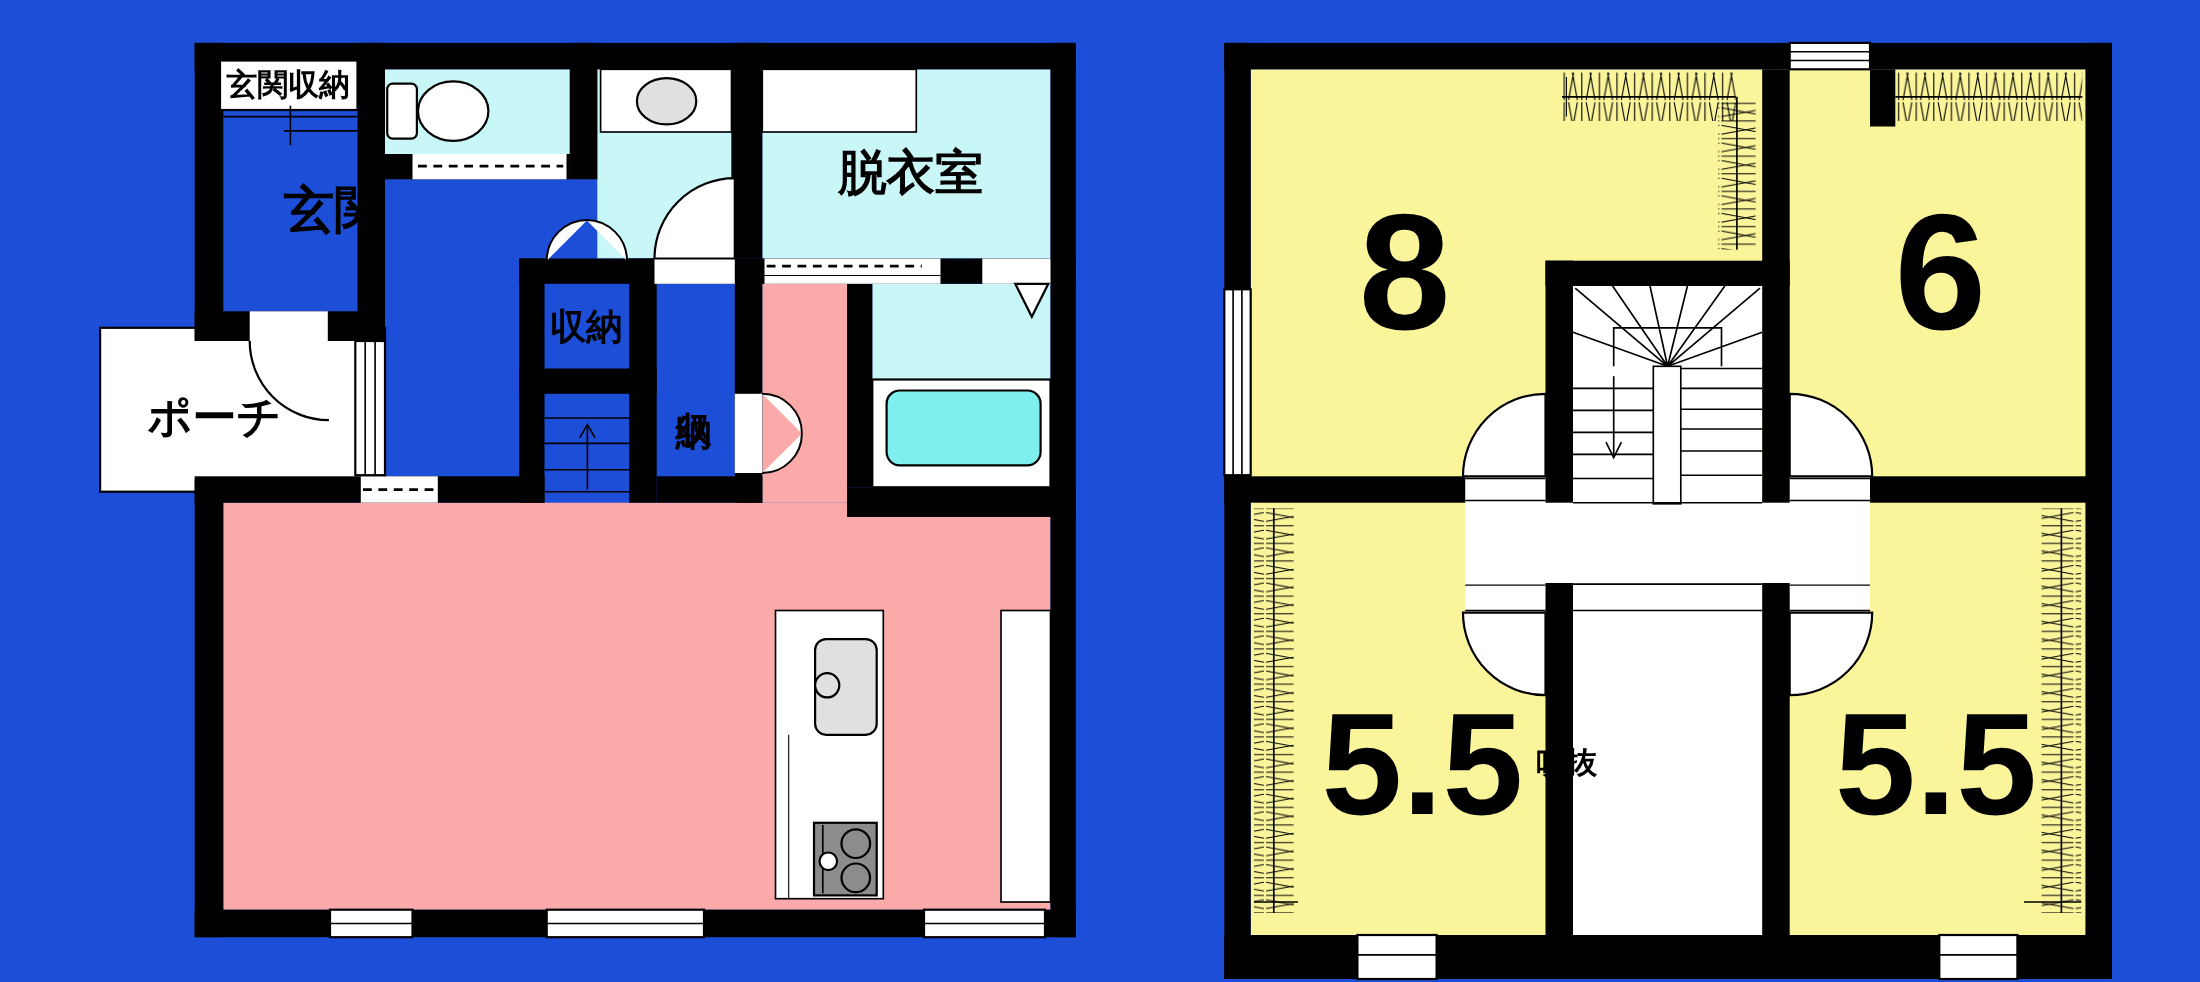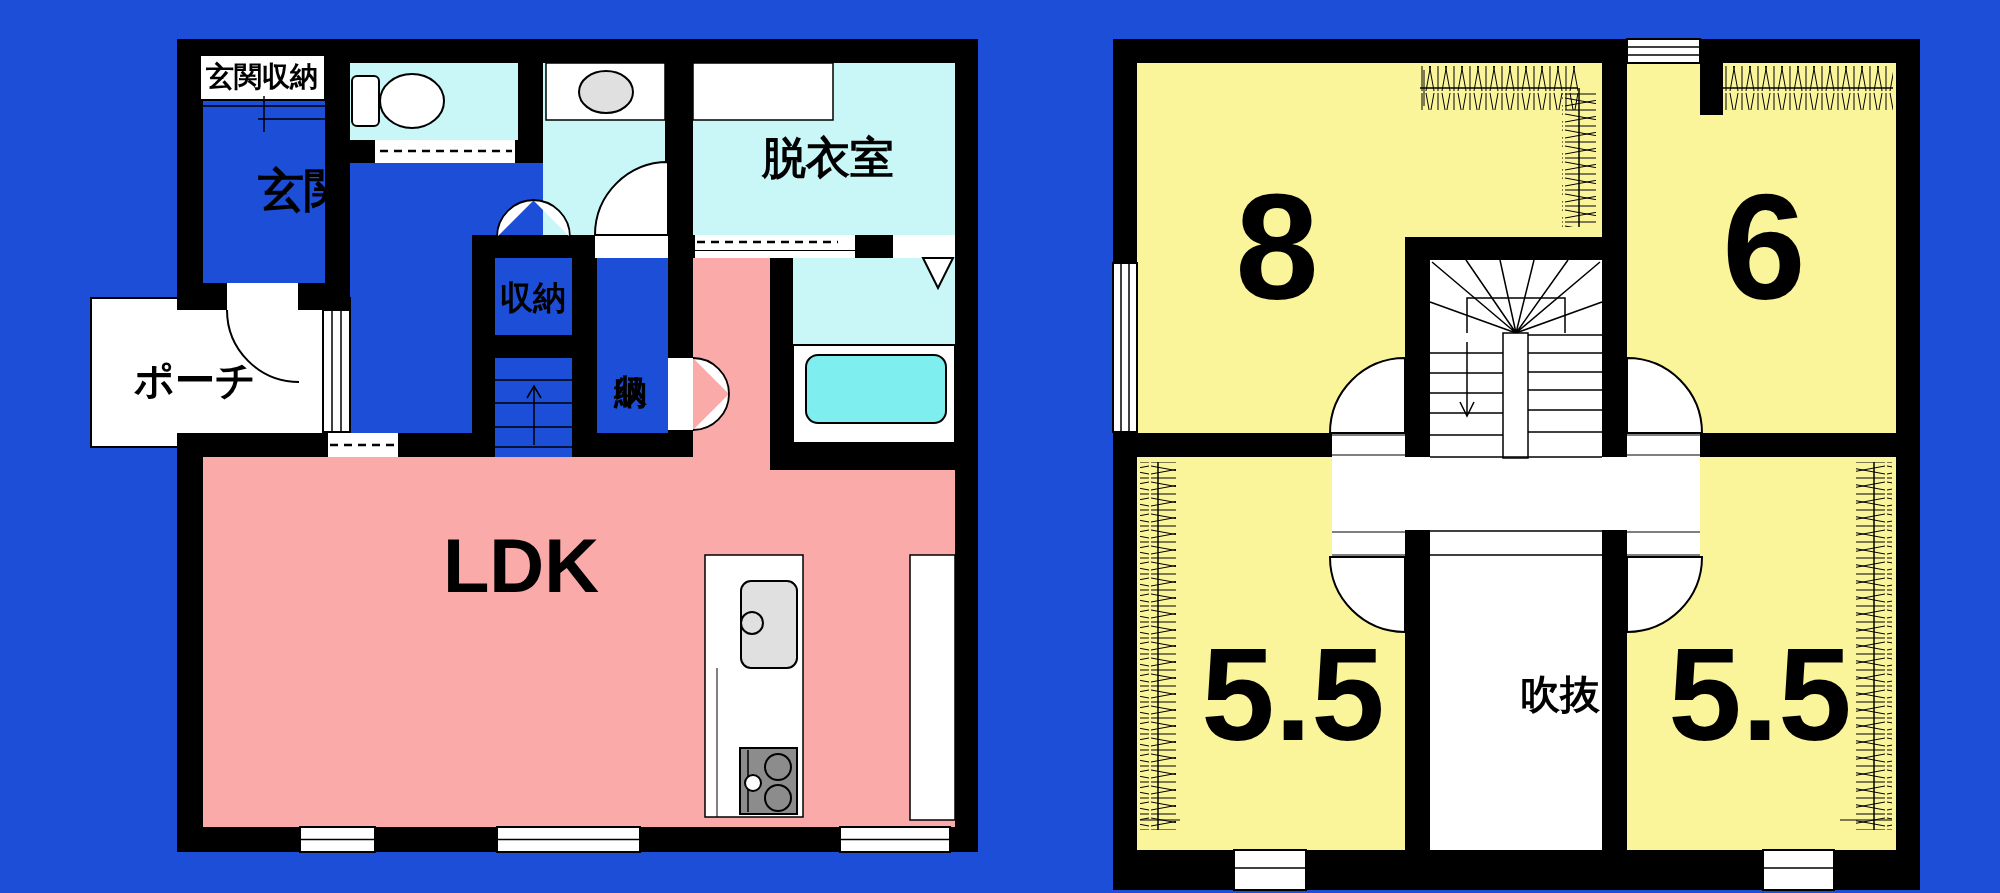--- a/index.html
+++ b/index.html
@@ -245,21 +245,20 @@
     <line x1="1840" y1="820" x2="1892" y2="820" stroke="#000" stroke-width="1.2"></line>
   </g>
 </svg>
 
 <div class="lbl" style="left:262px;top:77px;font-size:28px;">玄関収納</div>
 <div class="lbl" style="left:264px;top:190px;font-size:46px;margin-left:40px;">玄関</div>
 <div class="lbl" style="left:195px;top:380px;font-size:40px;">ポーチ</div>
 <div class="lbl" style="left:828px;top:158px;font-size:44px;">脱衣室</div>
 <div class="lbl" style="left:533px;top:297px;font-size:33px;">収納</div>
 <div class="lbl vert" style="left:631px;top:350px;font-size:33px;">収納</div>
-<div class="lbl" style="left:521px;top:566px;font-size:76px;">LDK</div>
 
 <div class="lbl" style="left:1277px;top:247px;font-size:150px;">8</div>
 <div class="lbl" style="left:1764px;top:247px;font-size:150px;">6</div>
 <div class="lbl" style="left:1293px;top:695px;font-size:132px;">5.5</div>
 <div class="lbl" style="left:1760px;top:695px;font-size:132px;">5.5</div>
-<div class="lbl" style="left:1560px;top:694px;font-size:40px;">吹抜</div>
+<div class="lbl" style="left:1424px;top:694px;font-size:28px;">吹抜</div>
 
 </div>
 
 </body></html>

